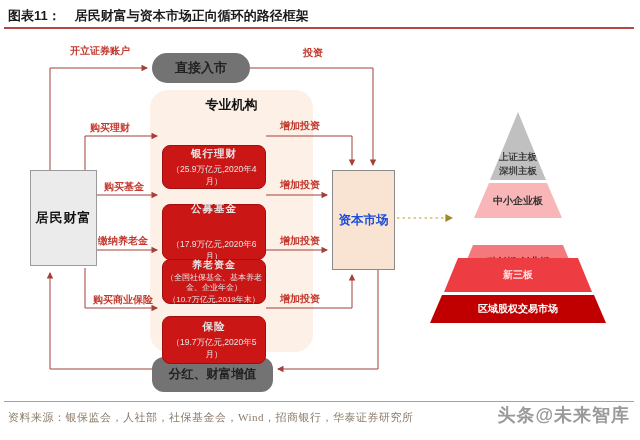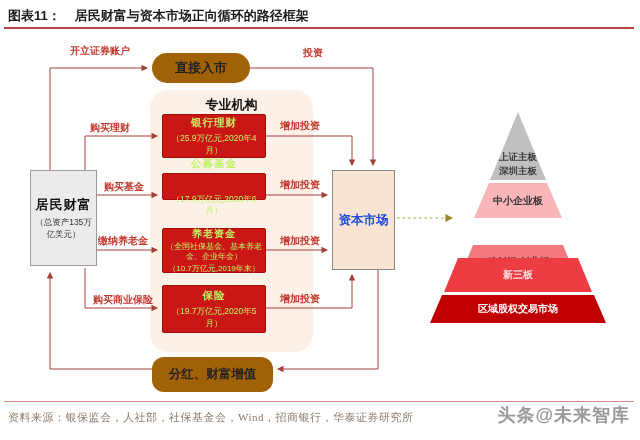--- a/index.html
+++ b/index.html
@@ -11,38 +11,38 @@
   
   .hdr{position:absolute;left:8px;top:7px;font-size:13px;font-weight:bold;color:#1a1a1a;}
   .hdr .tag{margin-right:14px;}
   .hdr-rule{position:absolute;left:4px;right:6px;top:27px;height:2px;background:#b24a43;}
   
   svg.wires{position:absolute;left:0;top:0;z-index:2;}
   
   .node{position:absolute;box-sizing:border-box;display:flex;flex-direction:column;
         align-items:center;justify-content:center;text-align:center;z-index:3;}
   .container-soft{position:absolute;box-sizing:border-box;background:#fdf0e7;border-radius:18px;z-index:1;}
-  .pill{background:#a16207;border-radius:16px;font-weight:bold;color:#222;z-index:1;}
+  .pill{background:#737373;border-radius:16px;font-weight:bold;color:#222;z-index:1;}
   .wealth{left:30px;top:170px;width:67px;height:96px;background:#ebebeb;border:1px solid #9a9a9a;}
   .wealth .t{font-size:13px;font-weight:bold;color:#111;letter-spacing:1px;}
   .wealth .s{font-size:8.5px;color:#333;width:58px;margin-top:3px;line-height:1.35;}
   .capital{left:332px;top:170px;width:63px;height:100px;background:#f9e3d3;border:1px solid #8a8a8a;}
   .capital .t{font-size:12.5px;font-weight:bold;color:#1d4ed8;}
   .direct{left:152px;top:53px;width:98px;height:30px;font-size:13px;}
   .divid{left:152px;top:357px;width:121px;height:35px;font-size:12.5px;border-radius:12px;}
   .inst{left:150px;top:90px;width:163px;height:262px;}
   .inst-title{position:absolute;left:150px;top:96px;width:163px;text-align:center;
               font-size:13px;font-weight:bold;color:#111;z-index:3;}
   
-  .rbox{left:162px;width:104px;background:#cb1616;border:1px solid #a30d0d;border-radius:2px;color:#bef264;}
+  .rbox{left:162px;width:104px;background:#cb1616;border:1px solid #a30d0d;border-radius:8px;color:#e5e5e5;margin-top:31px;}
   .rbox .n{font-size:10.5px;font-weight:bold;letter-spacing:1px;}
   .rbox .d{font-size:8.5px;margin-top:3px;line-height:1.3;}
   .rbox .d2{font-size:8.5px;line-height:1.3;}
   .b1{top:114px;height:44px;}
-  .b2{top:173px;height:27px;gap:20px;}
+  .b2{top:173px;height:56px;gap:20px;}
   .b3{top:228px;height:45px;}
   .b3 .n{font-size:10px;}
   .b3 .d,.b3 .d2{font-size:8px;margin-top:1px;width:98px;}
   .b4{top:285px;height:48px;}
   
   .flbl{position:absolute;font-size:10px;font-weight:600;color:#c23a2f;text-align:center;z-index:3;}
   .l-open{left:56px;top:44px;width:88px;}
   .l-invest{left:288px;top:46px;width:50px;}
   .l-wm{left:78px;top:121px;width:64px;}
   .l-fund{left:92px;top:180px;width:64px;}
@@ -101,21 +101,20 @@
     <path d="M266,250 H327" marker-end="url(#arr)"></path>
     <path d="M266,308 H352 V275" marker-end="url(#arr)"></path>
     <path d="M378,270 V369 H278" marker-end="url(#arr)"></path>
     <path d="M152,369 H50 V273" marker-end="url(#arr)"></path>
   </g>
   <path d="M397,218 H452" stroke="#d3c06e" stroke-width="1.3" fill="none" stroke-dasharray="2.5,3" marker-end="url(#arrY)"></path>
 </svg>
 
 <div class="node wealth">
   <div class="t">居民财富</div>
-  <div class="s">（总资产135万亿美元）</div>
 </div>
 
 <div class="node pill direct">直接入市</div>
 
 <div class="node rbox b1">
   <div class="n">银行理财</div>
   <div class="d">（25.9万亿元,2020年4月）</div>
 </div>
 <div class="node rbox b2">
   <div class="n">公募基金</div>

